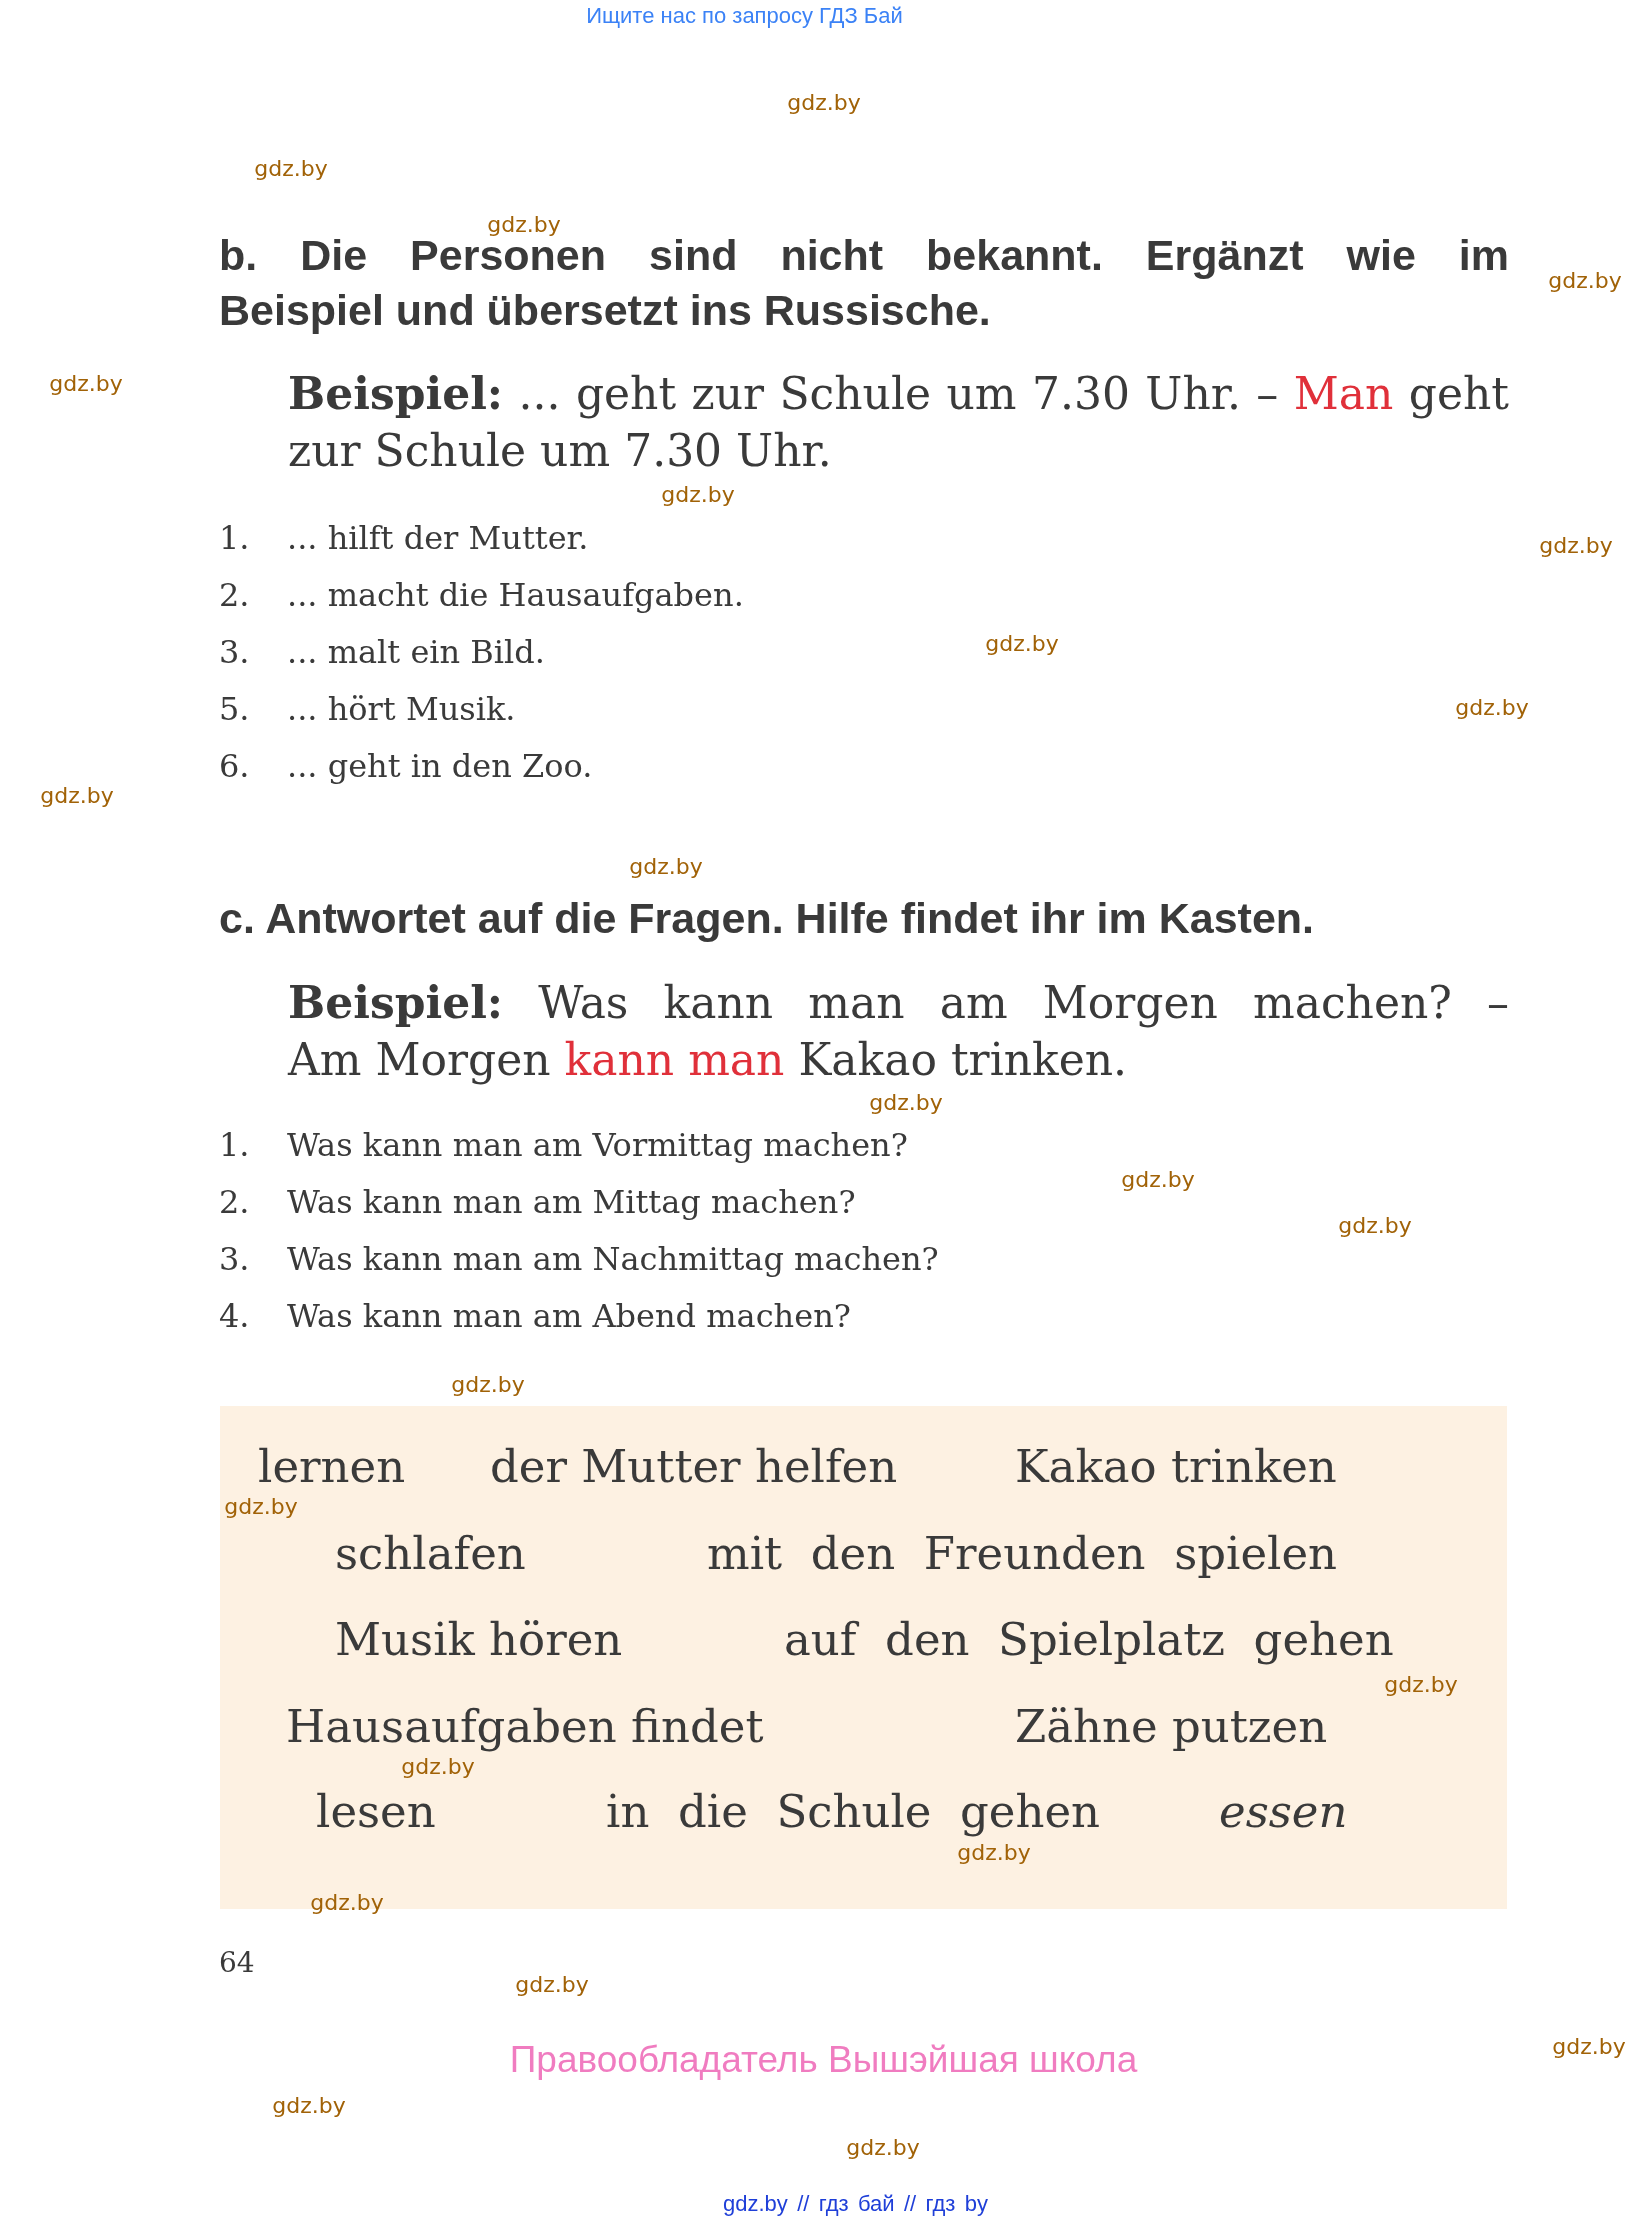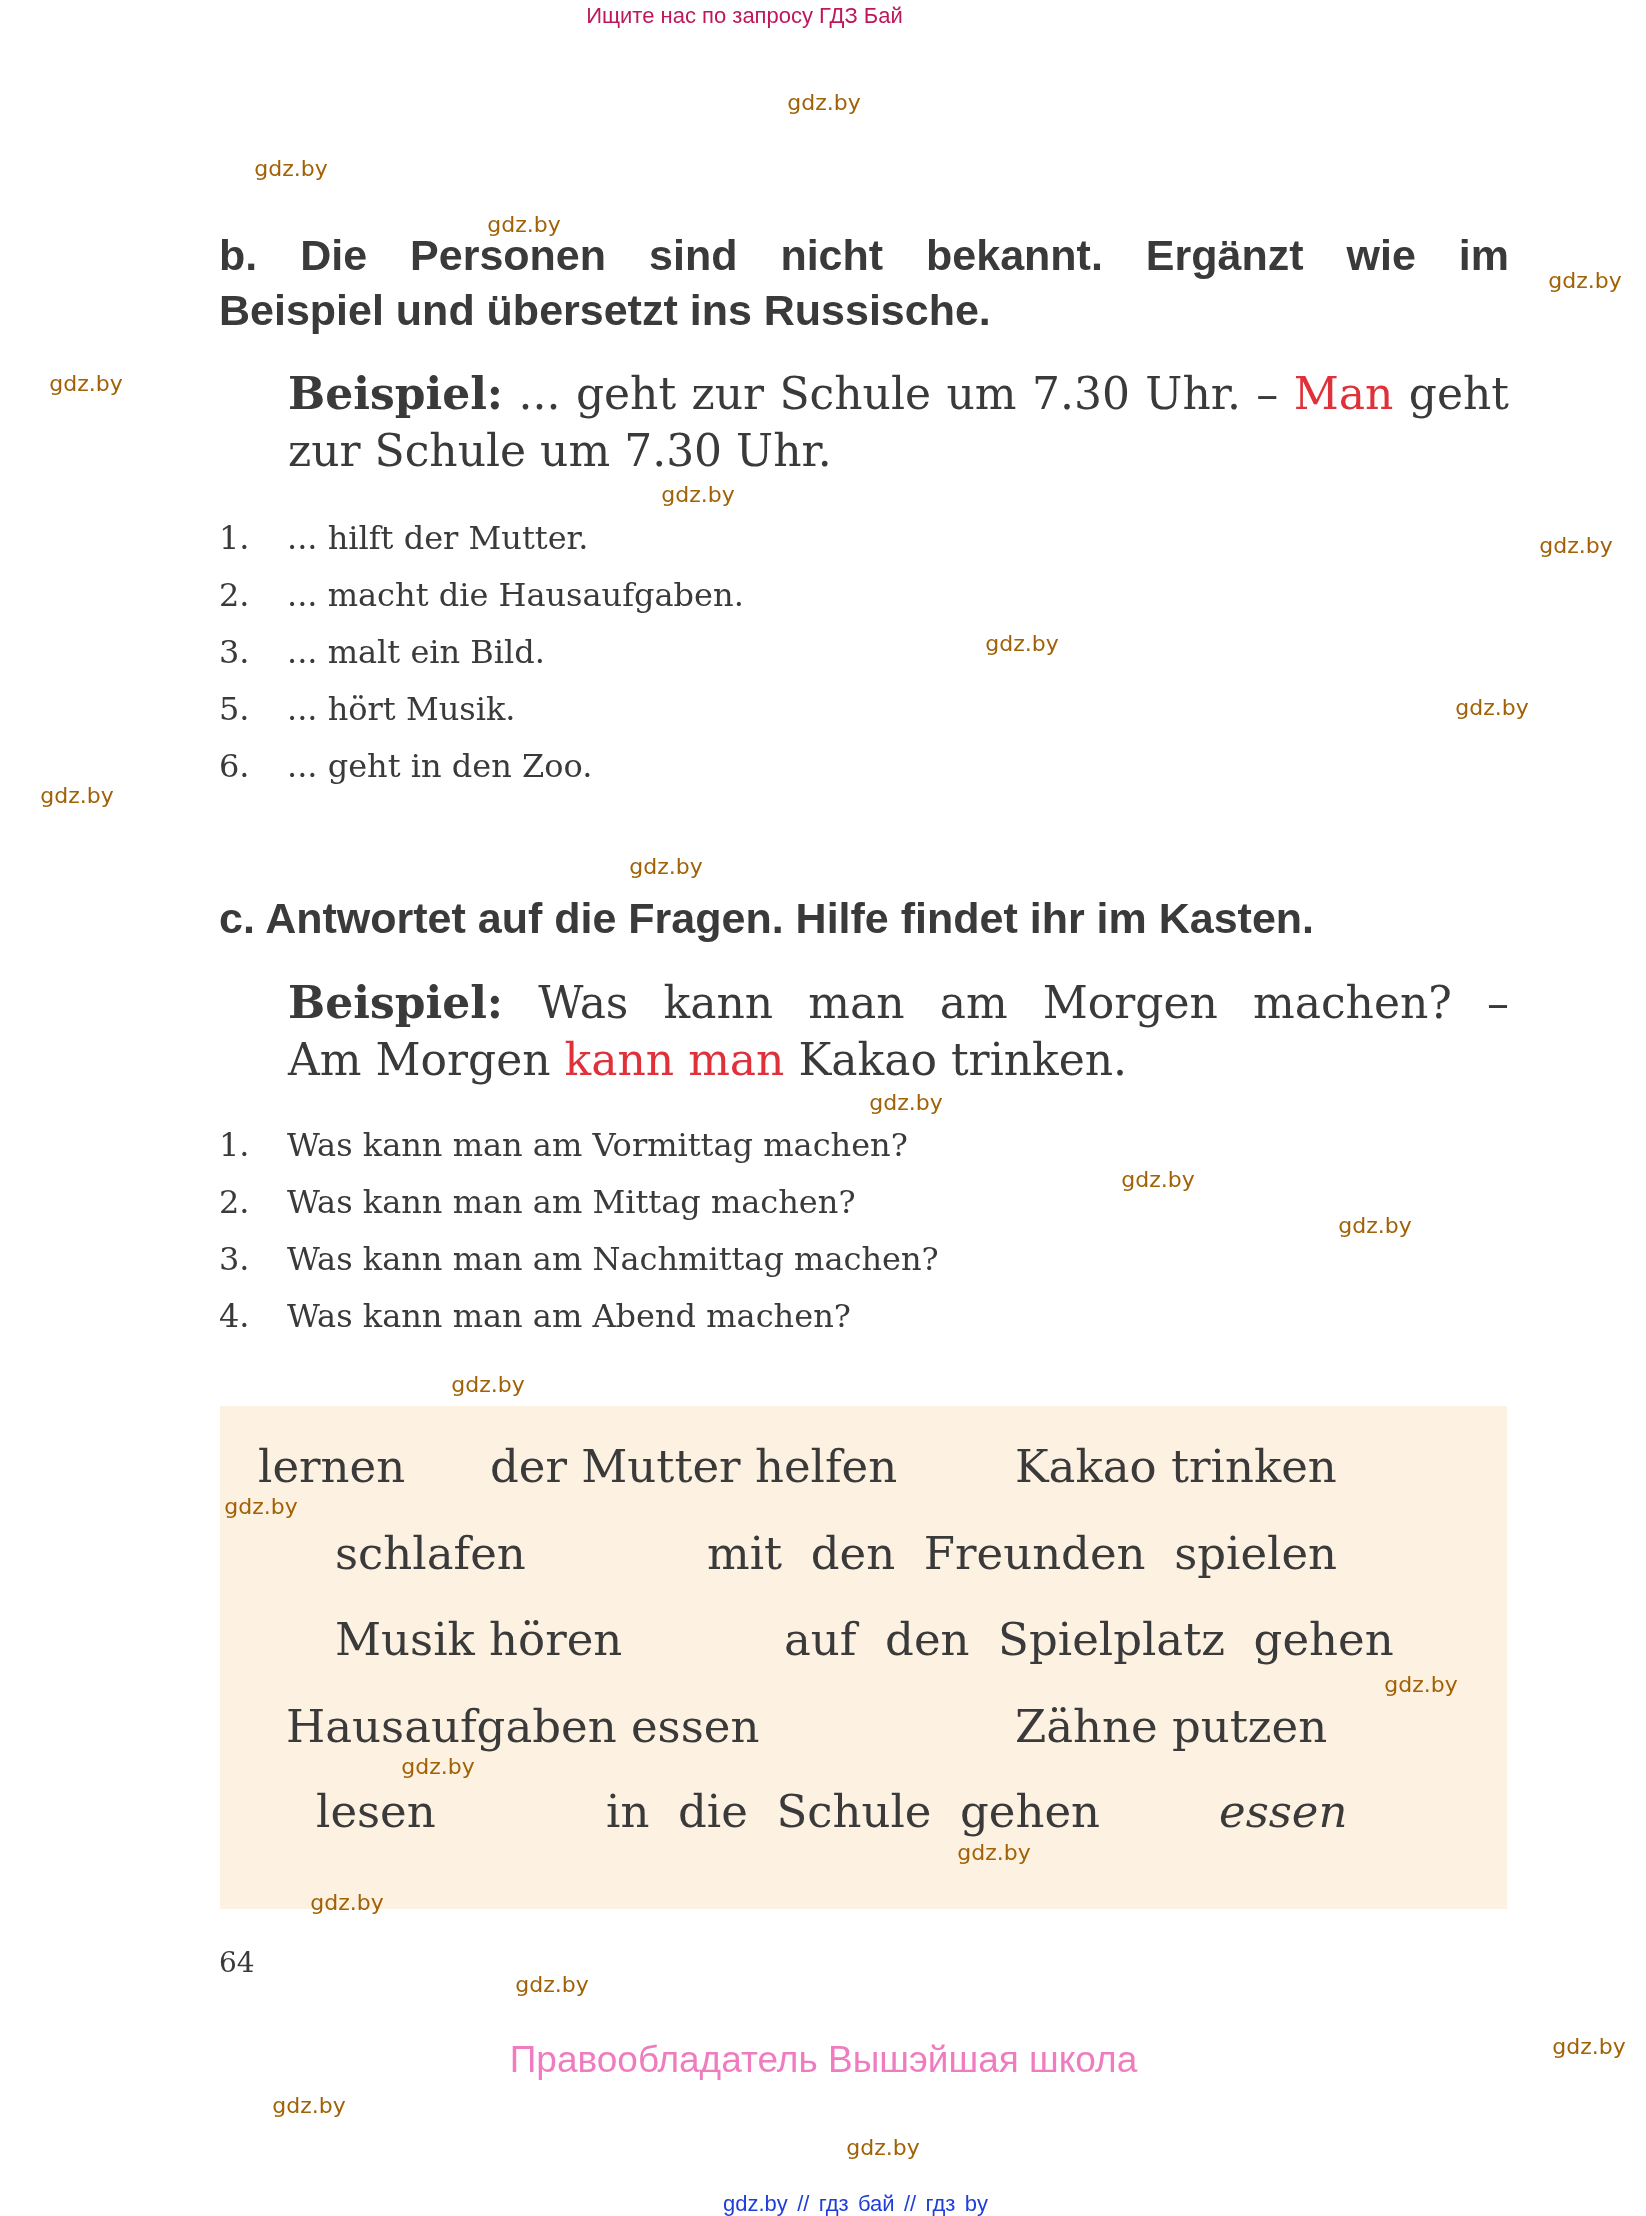--- a/index.html
+++ b/index.html
@@ -4,21 +4,21 @@
 <style>
   html, body { margin: 0; padding: 0; }
   body {
     width: 1647px; height: 2216px; position: relative; overflow: hidden;
     background: #ffffff; color: #3a3a3a;
   }
   .abs { position: absolute; white-space: nowrap; }
   .sans { font-family: "Liberation Sans", "DejaVu Sans", sans-serif; }
   .serif { font-family: "DejaVu Serif", "Liberation Serif", serif; }
 
-  .top-notice { left: 0; width: 1489px; top: 3.2px; text-align: center; font-size: 22px; color: #be185d; }
+  .top-notice { left: 0; width: 1489px; top: 3.2px; text-align: center; font-size: 22px; color: #3b82f6; }
   .wm { font-family: "DejaVu Sans", sans-serif; font-size: 22px; color: #a16207; transform: translate(-50%, -50%); }
 
   .task-head { font-family: "Liberation Sans", sans-serif; font-weight: bold; font-size: 43px; color: #3a3a3a; line-height: 55px; }
   .task-head-b { left: 219px; top: 228px; width: 1290px; text-align: justify; text-align-last: left; white-space: normal; }
   .task-head-b .line1 { display: block; text-align: justify; text-align-last: justify; }
   .task-head-c { left: 219px; top: 891px; }
 
   .example { left: 288px; width: 1221px; font-size: 44px; line-height: 57px; white-space: normal; }
   .example .lbl { font-weight: bold; }
   .example .red { color: #e0303a; }
@@ -82,21 +82,21 @@
 
 <div class="abs kasten"></div>
 <div id="kasten-words">
     <div class="abs serif kw" style="left: 258px; top: 1466px; white-space: pre;">lernen</div>
     <div class="abs serif kw" style="left: 490px; top: 1466px; white-space: pre;">der Mutter helfen</div>
     <div class="abs serif kw" style="left: 1015px; top: 1466px; white-space: pre;">Kakao trinken</div>
     <div class="abs serif kw" style="left: 335px; top: 1553px; white-space: pre;">schlafen</div>
     <div class="abs serif kw" style="left: 707px; top: 1553px; white-space: pre;">mit  den  Freunden  spielen</div>
     <div class="abs serif kw" style="left: 335px; top: 1639px; white-space: pre;">Musik hören</div>
     <div class="abs serif kw" style="left: 784px; top: 1639px; white-space: pre;">auf  den  Spielplatz  gehen</div>
-    <div class="abs serif kw" style="left: 286px; top: 1726px; white-space: pre;">Hausaufgaben essen</div>
+    <div class="abs serif kw" style="left: 286px; top: 1726px; white-space: pre;">Hausaufgaben findet</div>
     <div class="abs serif kw" style="left: 1015px; top: 1726px; white-space: pre;">Zähne putzen</div>
     <div class="abs serif kw" style="left: 316px; top: 1811px; white-space: pre;">lesen</div>
     <div class="abs serif kw" style="left: 606px; top: 1811px; white-space: pre;">in  die  Schule  gehen</div>
     <div class="abs serif kw" style="left: 1219px; top: 1811px; white-space: pre; font-style: italic;">essen</div>
   </div>
 
 <div class="abs serif page-num">64</div>
 <div class="abs sans copyright">Правообладатель Вышэйшая школа</div>
 <div class="abs sans footer-links">gdz.by  //  гдз бай  //  гдз by</div>
 

